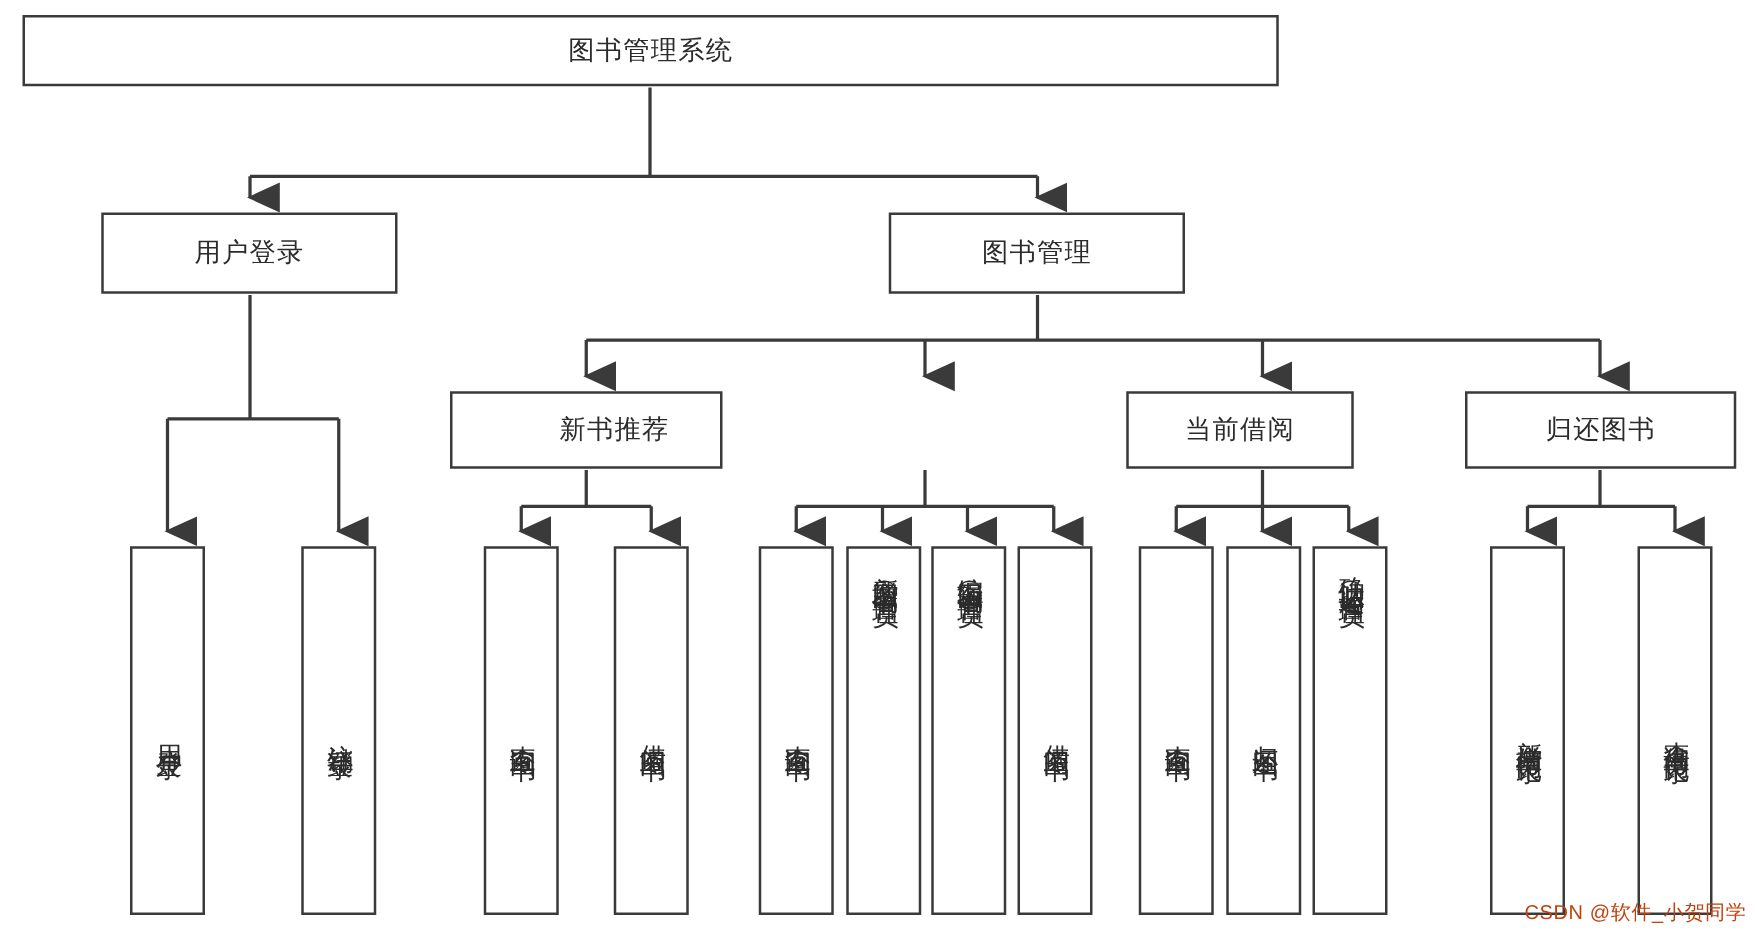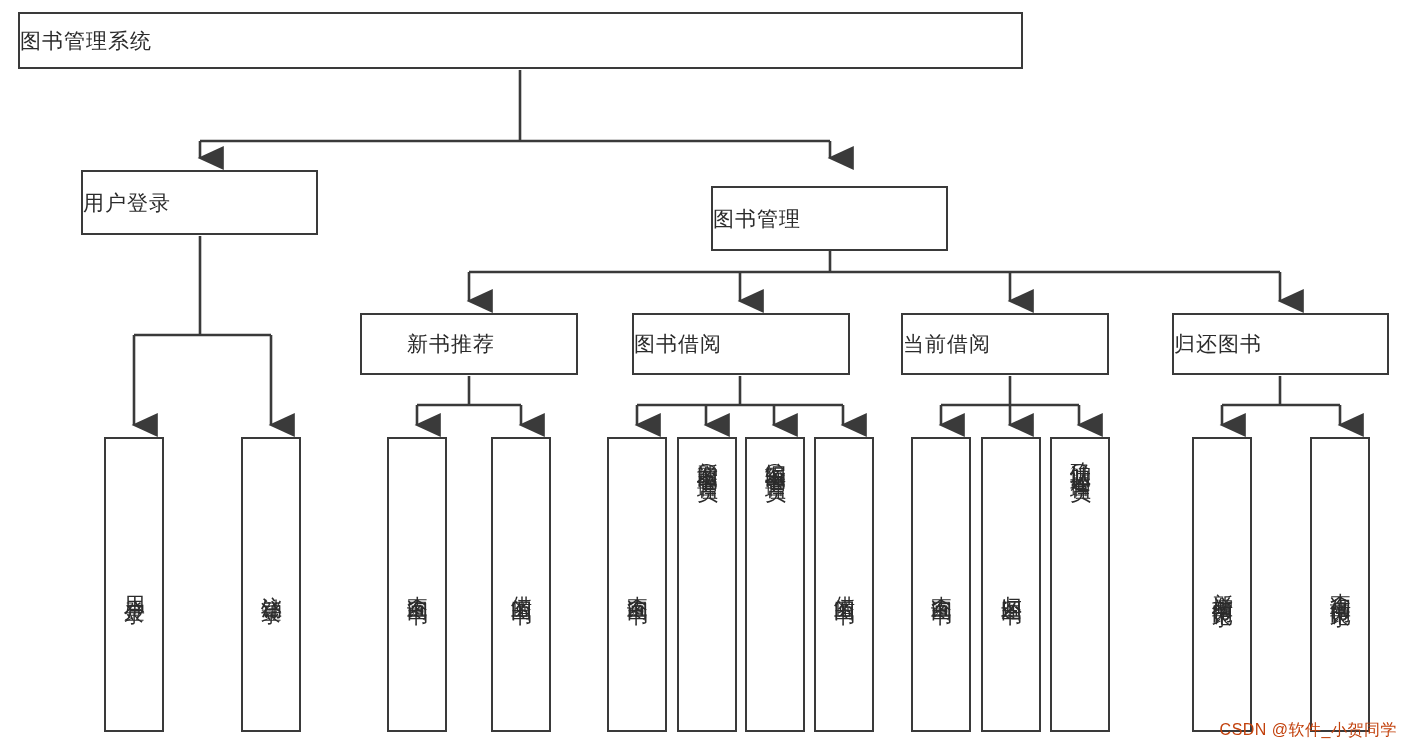--- a/index.html
+++ b/index.html
@@ -15,20 +15,21 @@
   #wires{position:absolute;left:0;top:0;width:1405px;height:747px;}
 
   
   .node{
     position:absolute;
     box-sizing:border-box;
     background:#ffffff;
     border:2px solid #3a3a3a;
     display:flex;
     align-items:center;
+    justify-content:center;
     color:#2b2b2b;
   }
   .node .lbl{
     font-size:21px;
     line-height:1.1;
     letter-spacing:1px;
     white-space:nowrap;
   }
 
   
@@ -127,33 +128,30 @@
   </svg>
 
   <div class="node h-node" style="left:18px;top:12px;width:1005px;height:57px;">
     <span class="lbl">图书管理系统</span>
   </div>
 
   <div class="node h-node" style="left:81px;top:170px;width:237px;height:65px;">
     <span class="lbl">用户登录</span>
   </div>
 
-  <div class="node h-node" style="left:711px;top:170px;width:237px;height:65px;margin-top:16px;">
+  <div class="node h-node" style="left:711px;top:170px;width:237px;height:65px;">
     <span class="lbl">图书管理</span>
   </div>
 
   <div class="node h-node" style="left:360px;top:313px;width:218px;height:62px;padding-left:45px;">
     <span class="lbl">新书推荐</span>
   </div>
 
-  <div class="node h-node" style="left:632px;top:313px;width:218px;height:62px;">
-    <span class="lbl">图书借阅</span>
-  </div>
-
-  <div class="node h-node" style="left:901px;top:313px;width:208px;height:62px;">
+
+  <div class="node h-node" style="left:901px;top:313px;width:182px;height:62px;">
     <span class="lbl">当前借阅</span>
   </div>
 
   <div class="node h-node" style="left:1172px;top:313px;width:217px;height:62px;">
     <span class="lbl">归还图书</span>
   </div>
 
   <div class="leaf mid" style="left:104px;top:437px;width:60px;height:295px;">
     <span class="vlbl">用户登录</span>
   </div>

